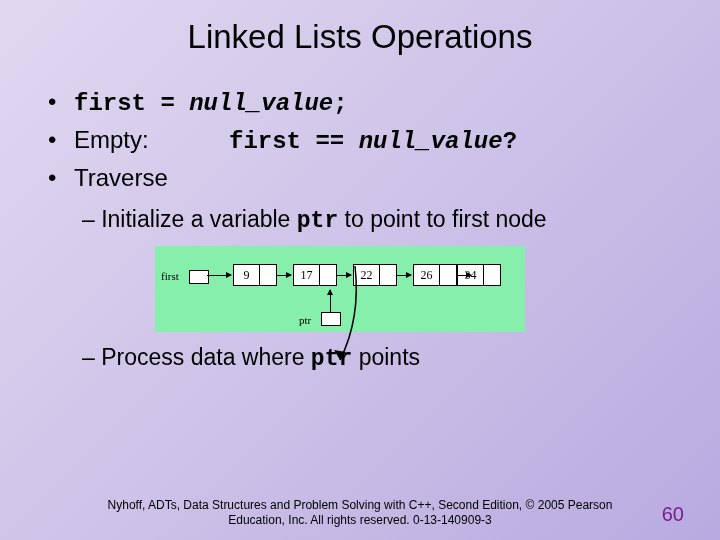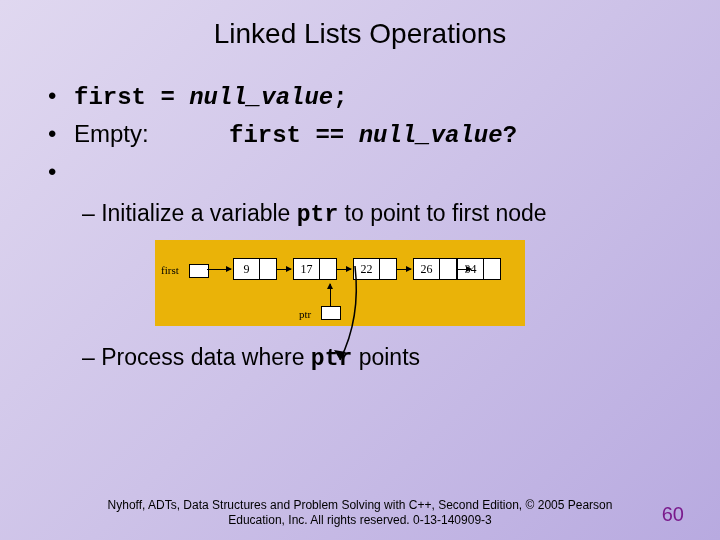--- a/index.html
+++ b/index.html
@@ -9,21 +9,21 @@
     height: 540px;
     overflow: hidden;
   }
   body {
     background: linear-gradient(135deg, #e0d8f0 0%, #cdc2e8 50%, #b8aae0 100%);
     font-family: Arial, Helvetica, sans-serif;
     position: relative;
   }
   .title {
     text-align: center;
-    font-size: 28px;
+    font-size: 33px;
     color: #000;
     padding-top: 18px;
     font-weight: normal;
   }
   .bullets {
     margin: 28px 0 0 48px;
     font-size: 24px;
     color: #000;
     line-height: 1.5;
   }
@@ -50,22 +50,22 @@
     margin: 10px 0 0 82px;
     font-size: 23px;
     color: #000;
   }
   .sub2 {
     margin: 10px 0 0 82px;
     font-size: 23px;
     color: #000;
   }
   .diagram-wrap {
-    margin: 12px 0 18px 155px;
-    background: #eab308;
+    margin: 12px 0 12px 155px;
+    background: #86efac;
     width: 370px;
     height: 86px;
     position: relative;
   }
   .footer {
     position: absolute;
     bottom: 12px;
     left: 0;
     right: 0;
     text-align: center;
@@ -183,20 +183,21 @@
   <div class="row">
     <span class="bullet-dot">•</span>
     <span class="label-col">Empty:</span>
     <span class="code">
       <span>first == </span><span class="ital">null_value</span><span>?</span>
     </span>
   </div>
 
   <div class="row">
     <span class="bullet-dot">•</span>
+    <span>Traverse</span>
   </div>
 
 </div>
 
 <div class="sub">
   <span>– </span><span>Initialize a variable </span><span class="code">ptr</span><span> to point to first node</span>
 </div>
 
 <div class="diagram-wrap">
   <span class="dg-first-label">first</span>

